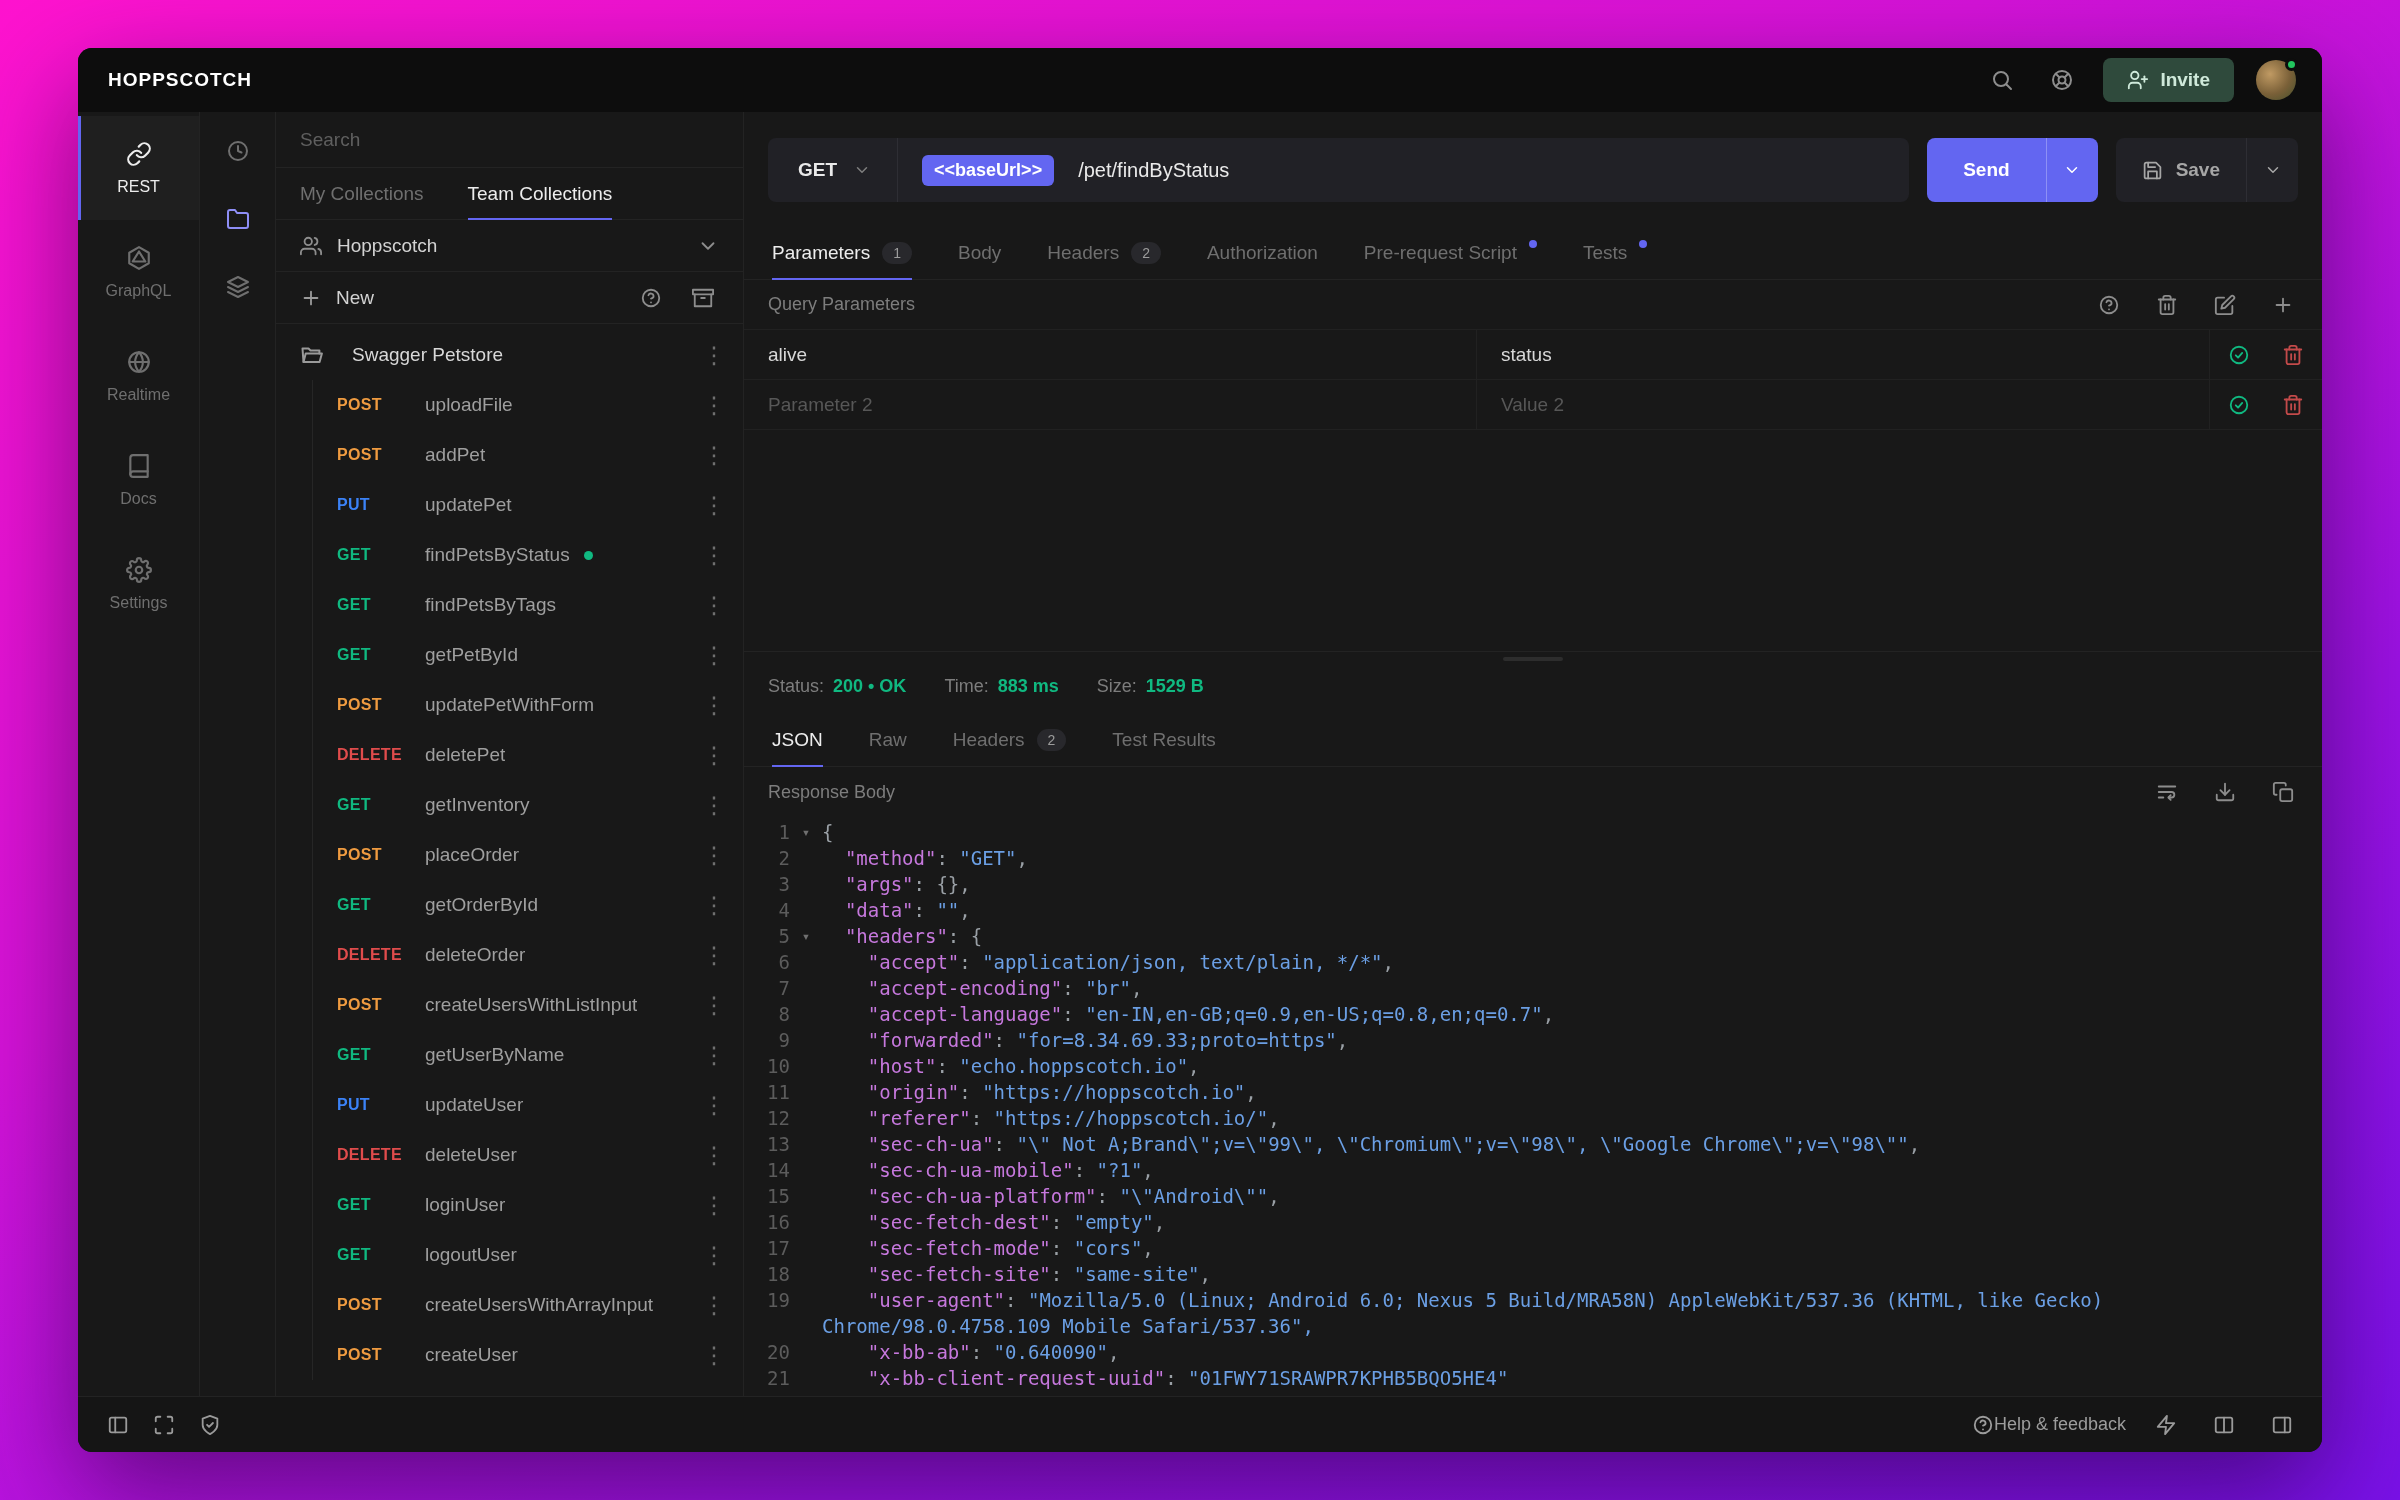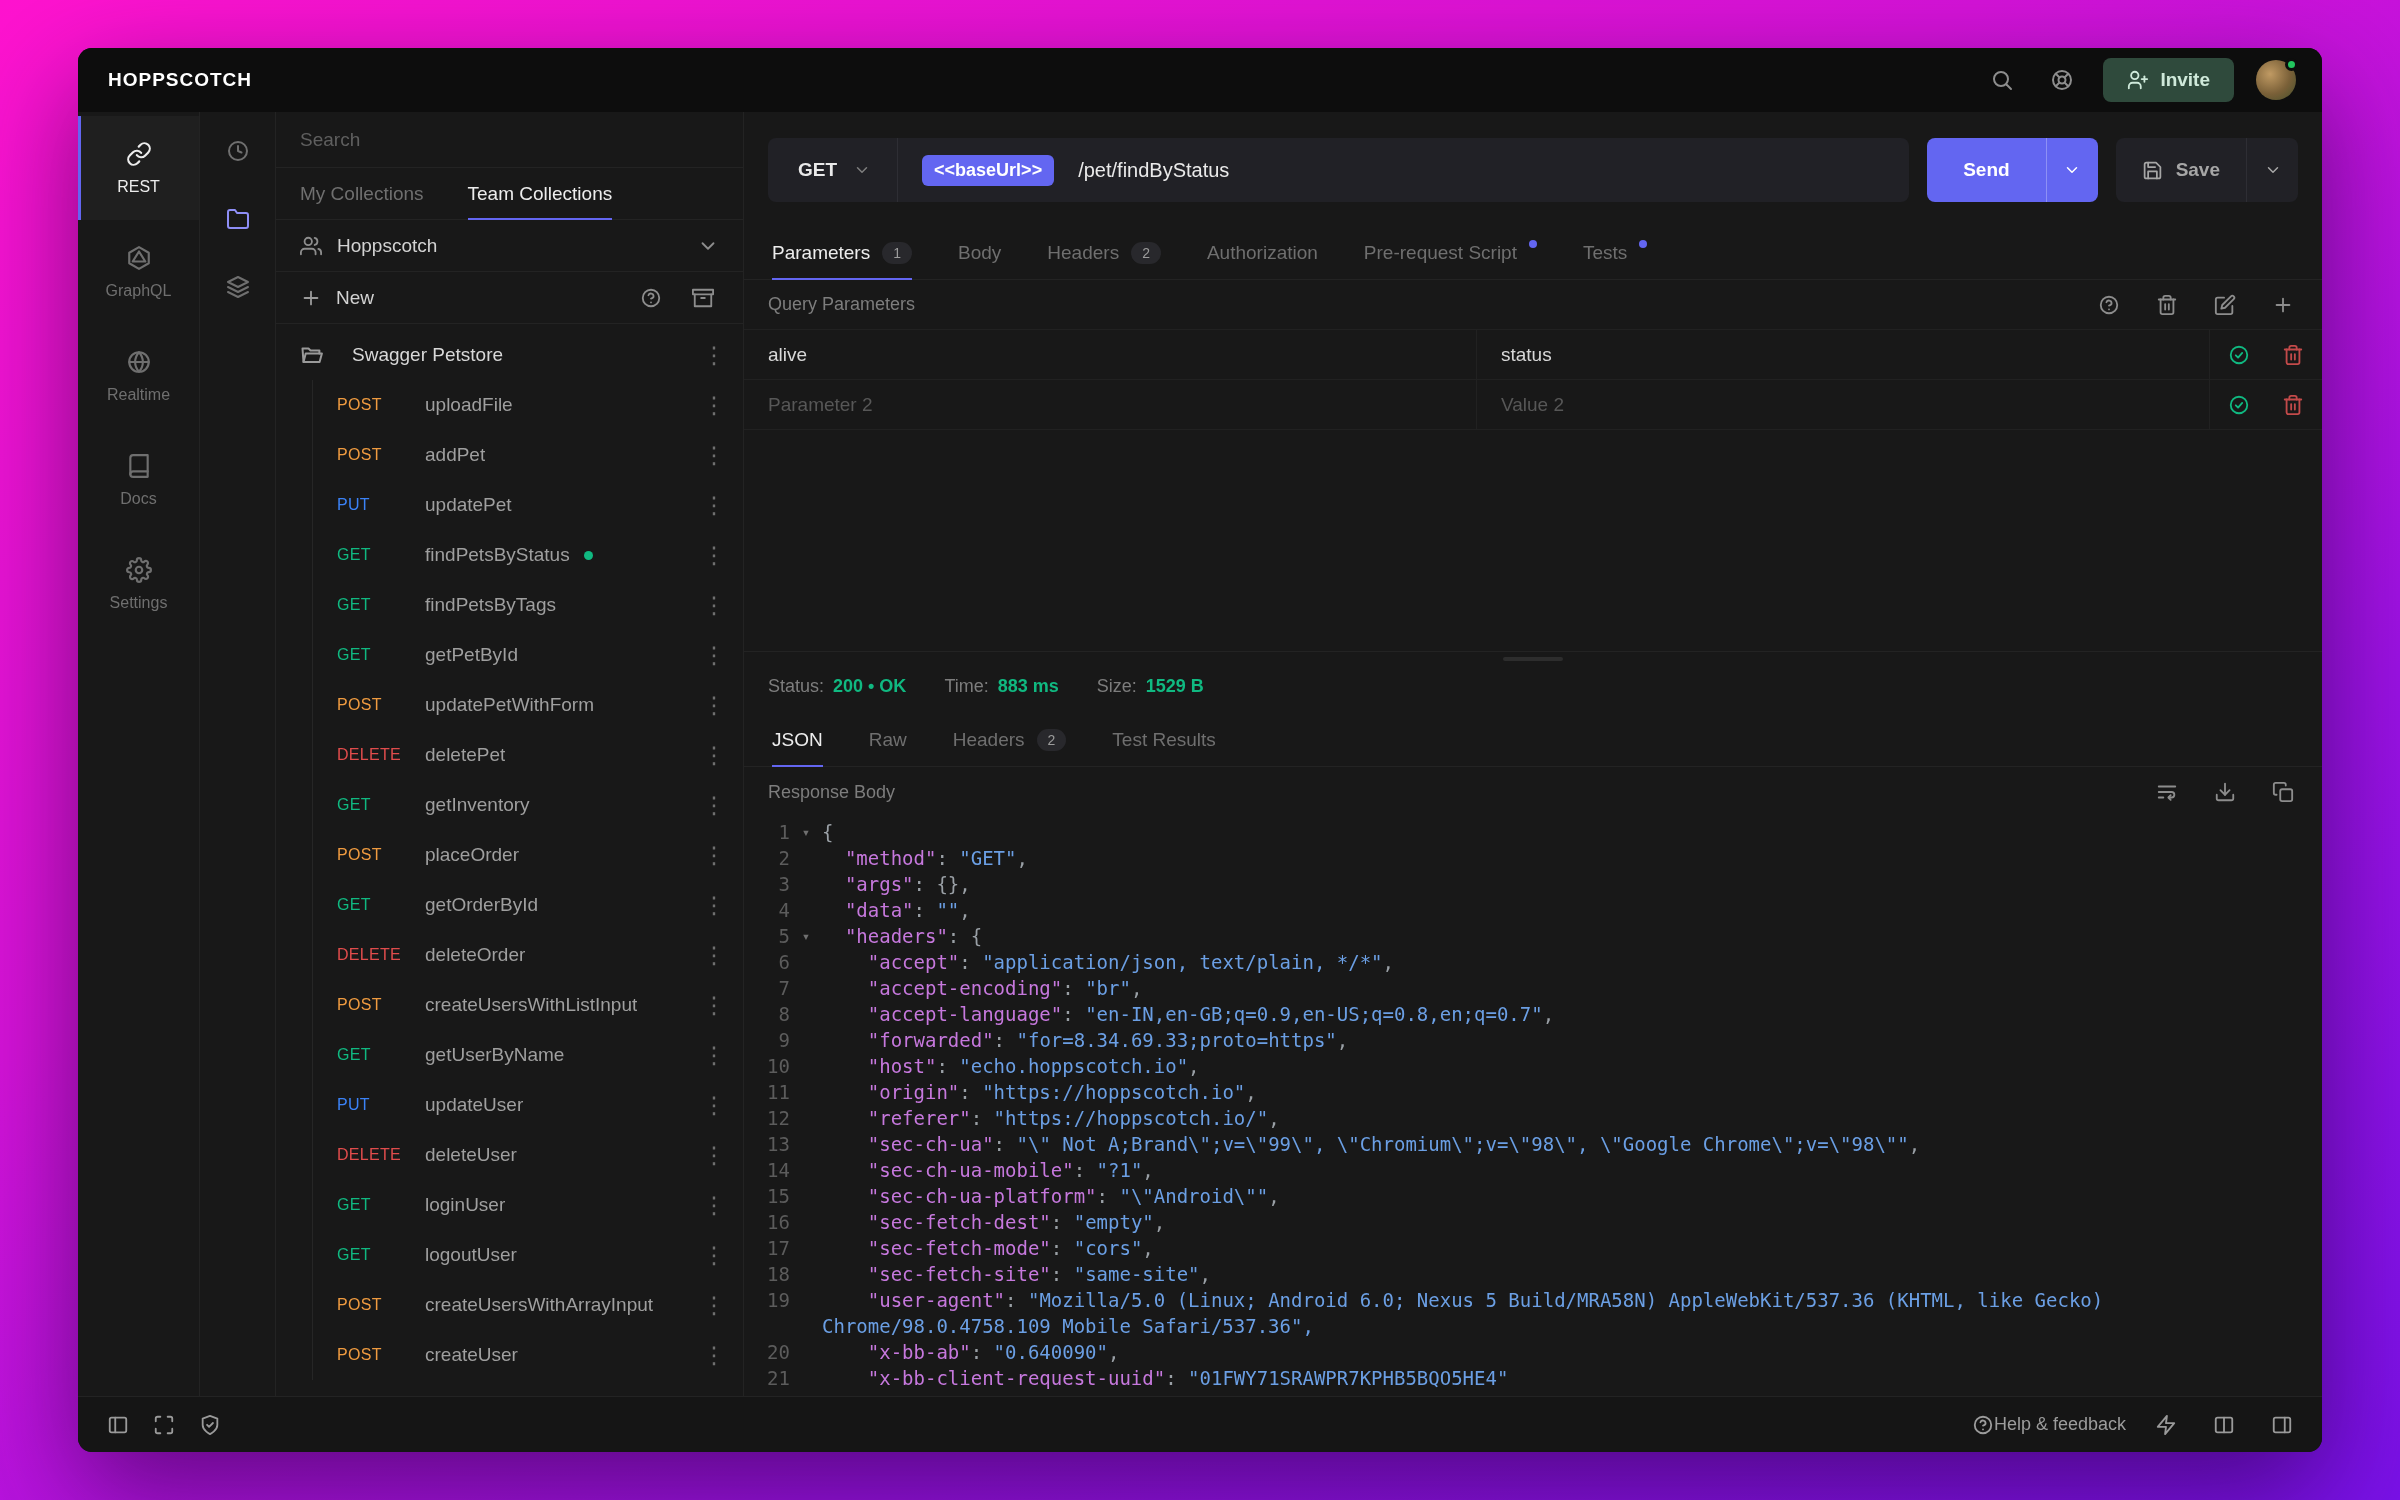--- a/index.html
+++ b/index.html
@@ -71,21 +71,21 @@
   .new-row-right .icon-btn{width:32px;height:32px}
   .new-row-right svg{width:22px;height:22px}
 
   .tree{flex:1;overflow:hidden;padding-top:6px}
   .folder-row{height:50px;display:flex;align-items:center;gap:28px;padding:0 14px 0 24px}
   .folder-row svg{width:24px;height:24px;color:#9a9a9a;flex:0 0 auto}
   .folder-name{font-size:19px;color:#d8d8d8;flex:1}
   .kebab{background:none;border:none;color:#707070;font-size:23px;width:30px;height:34px;line-height:34px;text-align:center;padding:0;flex:0 0 auto}
   .children{margin-left:36px;border-left:1px solid #262626}
   .req-row{height:50px;display:flex;align-items:center;padding:0 14px 0 24px}
-  .method{width:88px;font-size:16px;font-weight:400;letter-spacing:.3px;flex:0 0 auto}
+  .method{width:88px;font-size:16px;font-weight:700;letter-spacing:.3px;flex:0 0 auto}
   .m-GET{color:var(--m-get)} .m-POST{color:var(--m-post)} .m-PUT{color:var(--m-put)} .m-DELETE{color:var(--m-delete)}
   .req-name{font-size:19px;color:#9f9f9f;white-space:nowrap;overflow:hidden}
   .active-dot{width:9px;height:9px;border-radius:50%;background:var(--success);margin-left:14px;flex:0 0 auto}
   .req-row .kebab,.folder-row .kebab{margin-left:auto}
 
   
   .content{flex:1;display:flex;flex-direction:column;min-width:0}
   .req-section{flex:0 0 540px;display:flex;flex-direction:column;border-bottom:1px solid var(--line)}
   .request-bar{display:flex;align-items:center;gap:18px;padding:26px 24px 24px}
   .url-bar{flex:1;height:64px;background:var(--bg-raise);border-radius:8px;display:flex;align-items:center;overflow:hidden}

